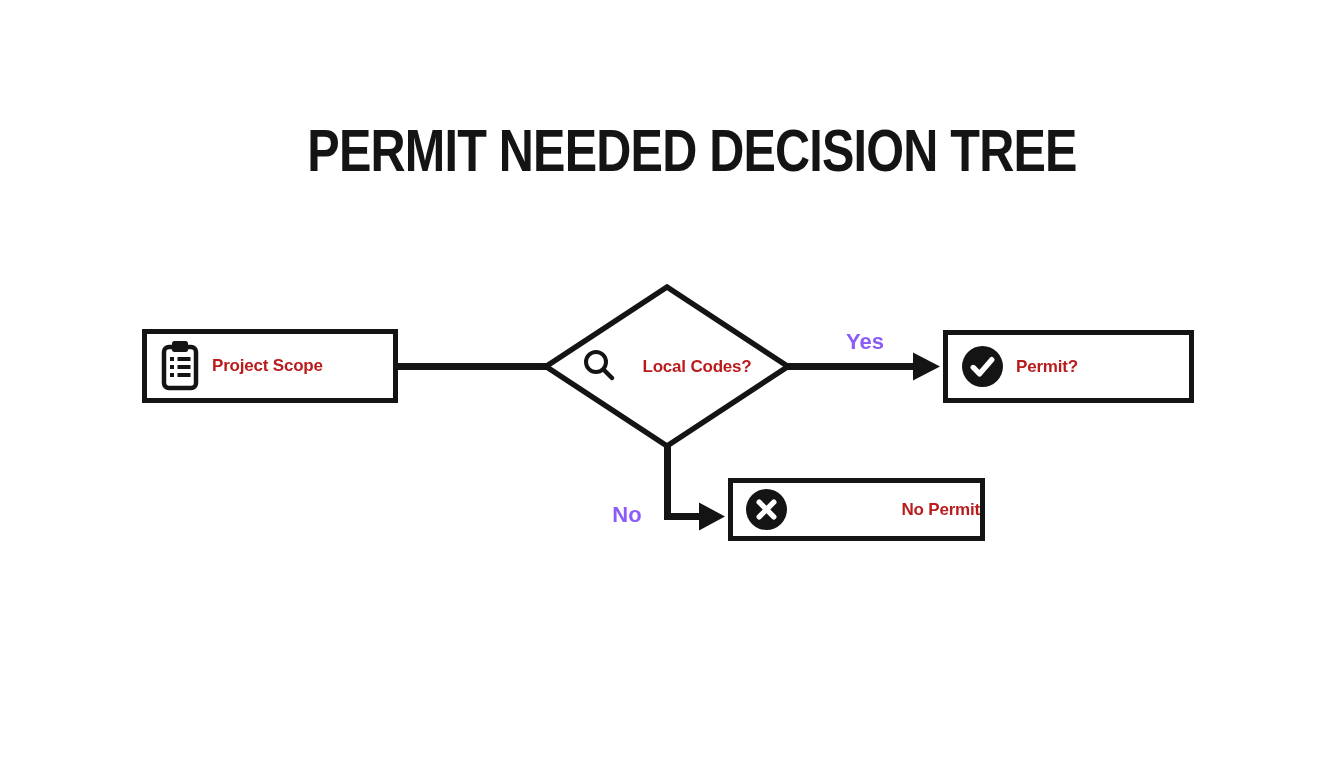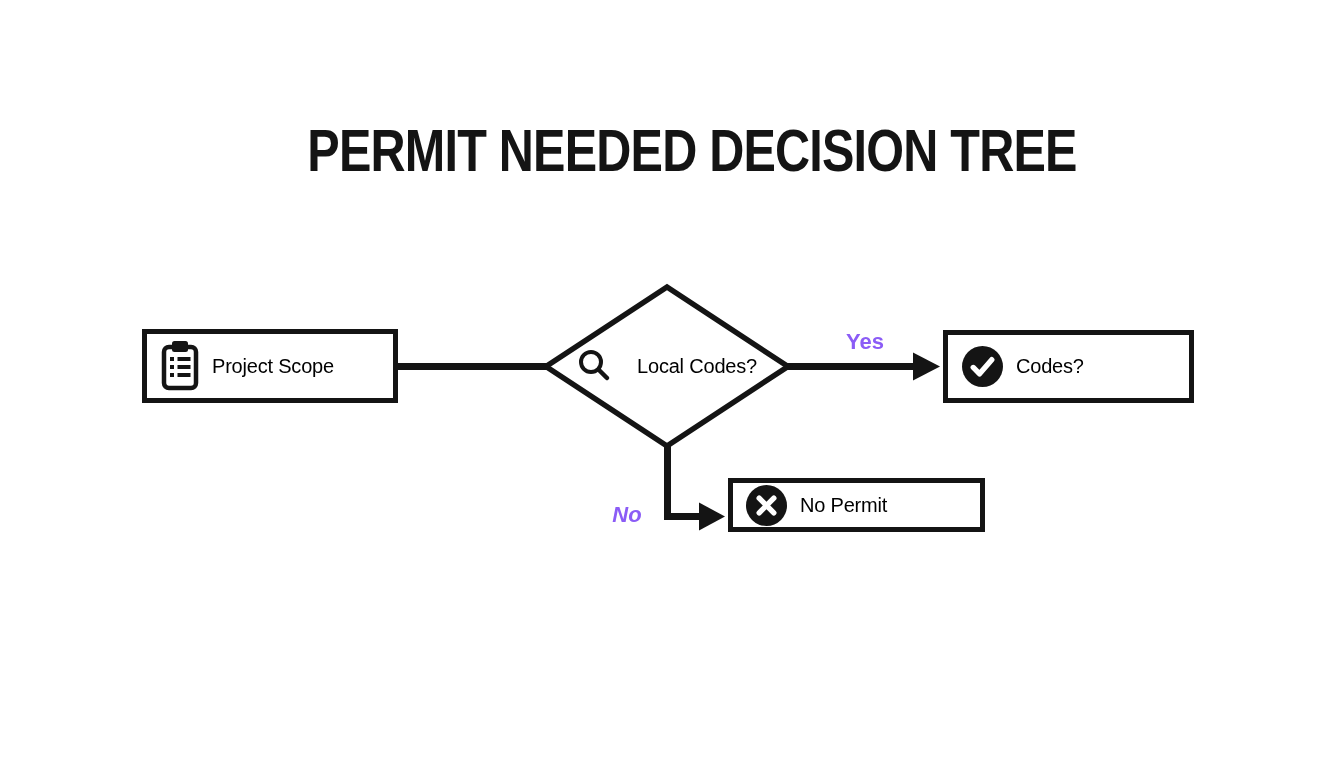--- a/index.html
+++ b/index.html
@@ -30,44 +30,44 @@
   .node{
     position:absolute;
     box-sizing:border-box;
     background:#ffffff;
     border:5px solid #141414;
     display:flex;
     align-items:center;
   }
   .node .icon{display:flex;align-items:center;justify-content:center;flex:0 0 auto;}
   .node-label,.decision-label{
-    font-size:20px;
-    font-weight:400;
+    font-size:17px;
+    font-weight:700;
     letter-spacing:-0.2px;
     white-space:nowrap;
-    color:#000000;
+    color:#b91c1c;
   }
   .box-project{left:142px;top:329px;width:256px;height:74px;padding-left:13px;gap:12px;}
   .box-permit{left:943px;top:330px;width:251px;height:73px;padding-left:14px;gap:13px;}
-  .box-nopermit{left:728px;top:478px;width:257px;height:54px;padding-left:13px;gap:13px;}
+  .box-nopermit{left:728px;top:478px;width:257px;height:63px;padding-left:13px;gap:13px;justify-content:space-between;}
   .decision-content{
     position:absolute;
     left:553px;top:340px;width:228px;height:53px;
     display:flex;align-items:center;justify-content:center;gap:26px;
   }
   .edge-label{
     position:absolute;
     font-size:22px;
     font-weight:700;
     text-align:center;
     white-space:nowrap;
     color:#8b5cf6;
   }
   .label-yes{left:820px;top:329px;width:90px;}
-  .label-no{left:592px;top:502px;width:70px;font-style:italic;}
+  .label-no{left:592px;top:502px;width:70px;}
 </style>
 </head>
 <body>
 
 <div class="stage">
 
   <h1 class="title">PERMIT NEEDED DECISION TREE</h1>
 
   <svg class="edges" width="1344" height="768" viewBox="0 0 1344 768">
 
@@ -108,21 +108,21 @@
     <span class="decision-label">Local Codes?</span>
   </div>
 
   <div class="node box-permit">
     <span class="icon">
       <svg width="41" height="41" viewBox="0 0 42 42">
         <circle cx="21" cy="21" r="21" fill="#141414"></circle>
         <polyline points="11.5,22 18,28.5 30.5,14" fill="none" stroke="#ffffff" stroke-width="5.5" stroke-linecap="round" stroke-linejoin="round"></polyline>
       </svg>
     </span>
-    <span class="node-label">Codes?</span>
+    <span class="node-label">Permit?</span>
   </div>
 
   <div class="node box-nopermit">
     <span class="icon">
       <svg width="41" height="41" viewBox="0 0 42 42">
         <circle cx="21" cy="21" r="21" fill="#141414"></circle>
         <line x1="13.5" y1="13.5" x2="28.5" y2="28.5" stroke="#ffffff" stroke-width="5.5" stroke-linecap="round"></line>
         <line x1="28.5" y1="13.5" x2="13.5" y2="28.5" stroke="#ffffff" stroke-width="5.5" stroke-linecap="round"></line>
       </svg>
     </span>

